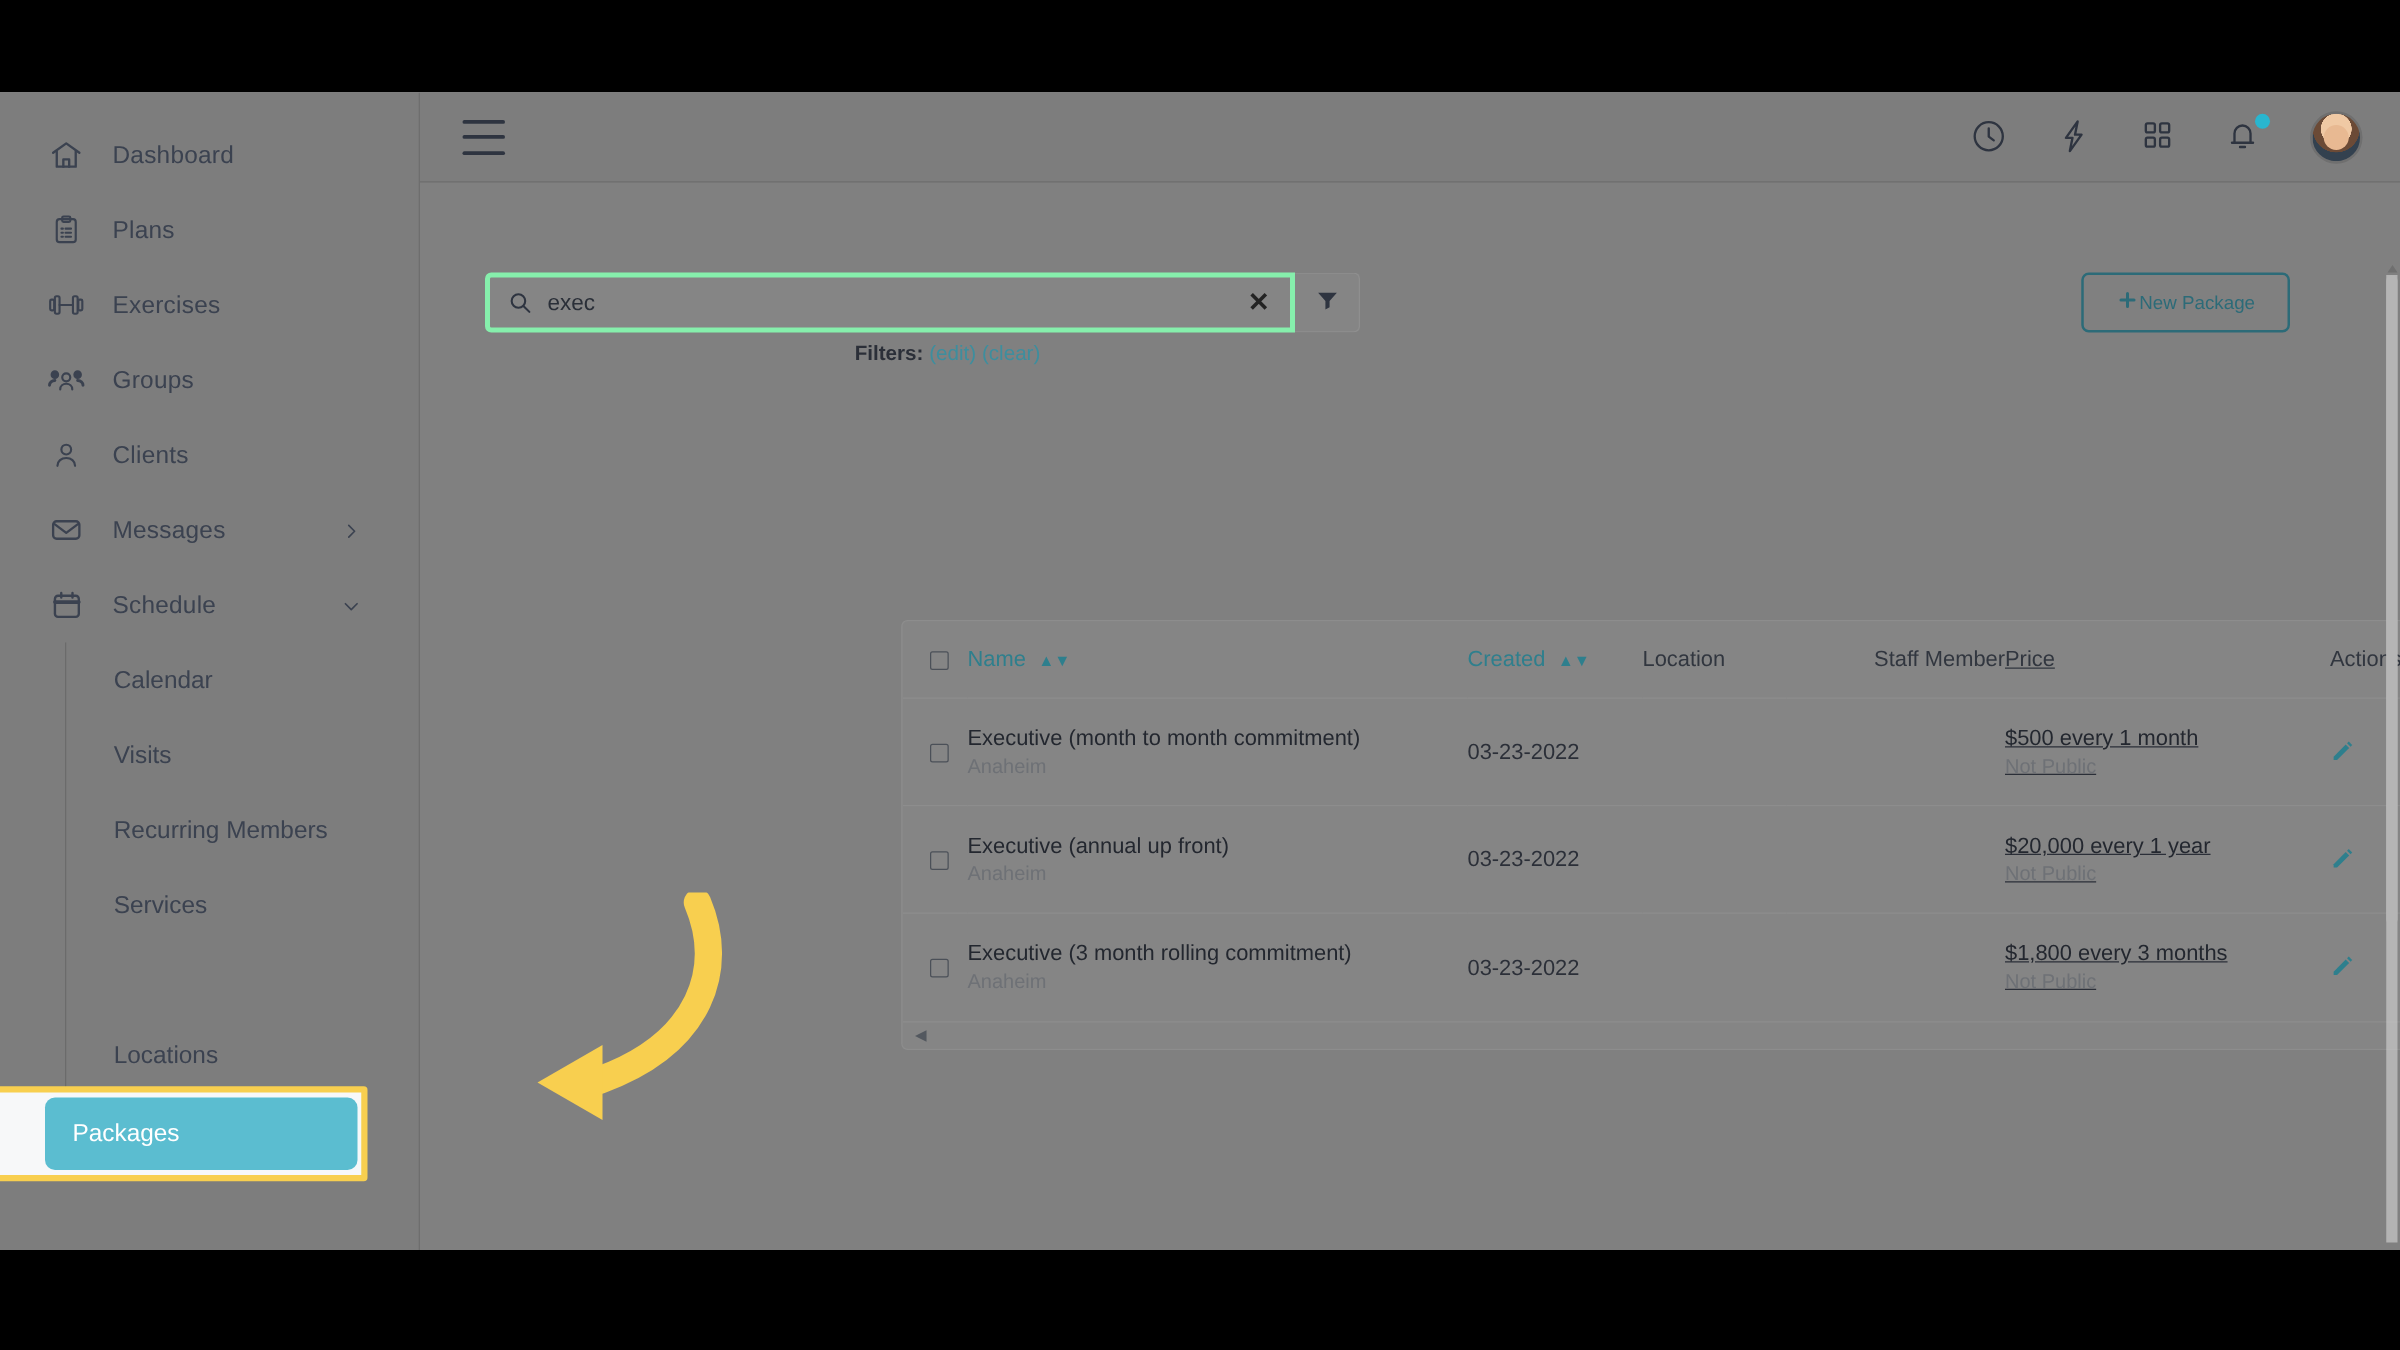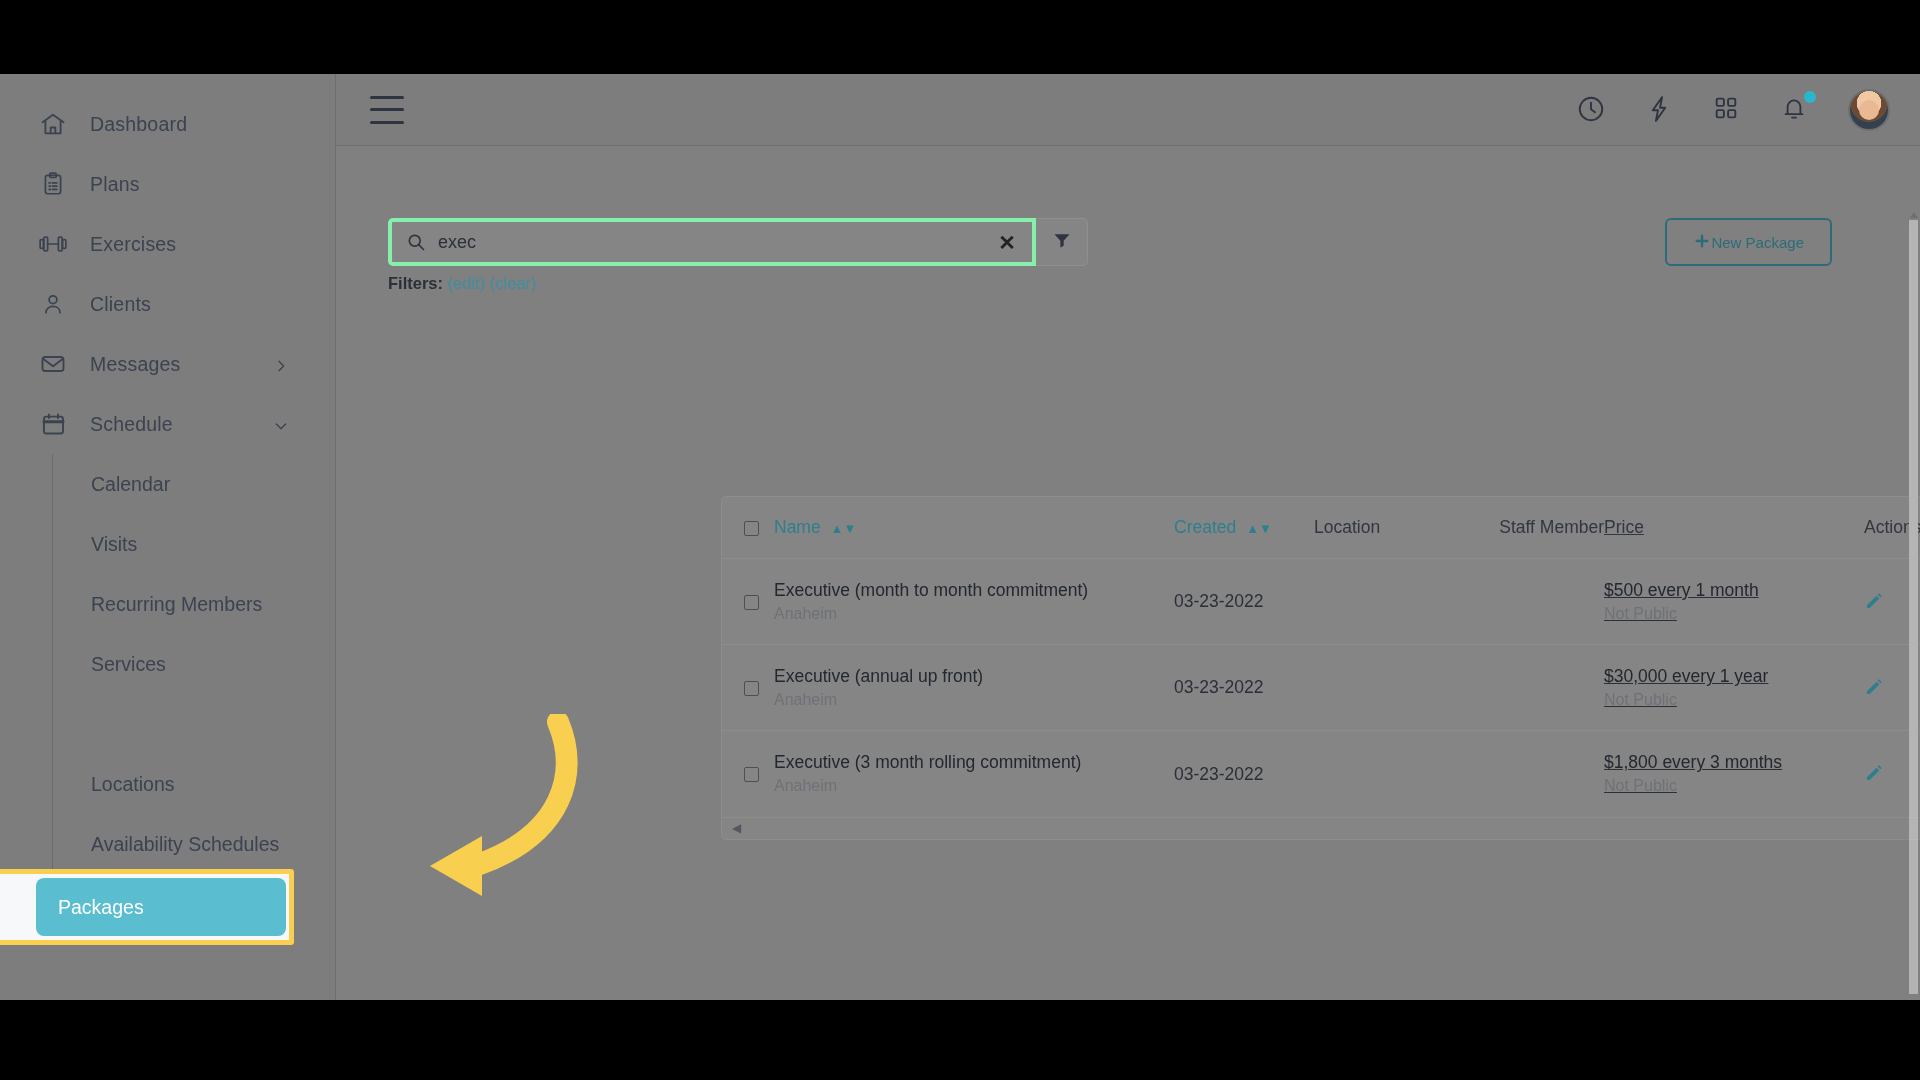--- a/index.html
+++ b/index.html
@@ -162,21 +162,21 @@
     width: 52px;
     border: 1px solid #8f8f8f;
     border-left: none;
     border-radius: 0 5px 5px 0;
     background: rgba(255,255,255,0.04);
     display:flex;align-items:center;justify-content:center;
     cursor:pointer;
   }
   #filtersline {
     position:absolute; left: 52px; top: 128px; width: 740px;
-    text-align: left;
+    text-align: center;
     font-size: 16.5px; color: #2b2f38;
   }
   #filtersline b { font-weight: bold; }
   #filtersline a { color: #3d8e9e; text-decoration: none; cursor:pointer;}
 
   #newpkg {
     position: absolute; right: 88px; top: 72px;
     height: 48px; padding: 0 26px;
     border: 2px solid #2c6b78;
     border-radius: 6px;
@@ -320,20 +320,33 @@
             <rect x="2" y="8" width="3" height="8" rx="1"></rect>
               <rect x="5.5" y="5.5" width="3.5" height="13" rx="1.2"></rect>
             <rect x="19" y="5.5" width="3.5" height="13" rx="1.2"></rect>
               <rect x="23" y="8" width="3" height="8" rx="1"></rect>
             <path d="M9 12h10"></path>
           </svg>
         </span>
         <span>Exercises</span>
       </div>
 
+      <div class="nav-item">
+        <span class="ico">
+          <svg width="30" height="30" viewBox="0 0 28 24" fill="none" stroke="#3b4250" stroke-width="1.6" stroke-linecap="round" stroke-linejoin="round">
+            <circle cx="14" cy="10" r="3"></circle>
+              <path d="M9.5 19c0-2.5 2-4.2 4.5-4.2s4.5 1.7 4.5 4.2"></path>
+            <circle cx="5.5" cy="8" r="2.4" fill="#3b4250"></circle>
+              <path d="M1.5 16c0-2.2 1.8-3.6 4-3.6" stroke-width="2.2"></path>
+            <circle cx="22.5" cy="8" r="2.4" fill="#3b4250"></circle>
+              <path d="M26.5 16c0-2.2-1.8-3.6-4-3.6" stroke-width="2.2"></path>
+          </svg>
+        </span>
+        <span>Groups</span>
+      </div>
 
       <div class="nav-item">
         <span class="ico">
           <svg width="26" height="26" viewBox="0 0 24 24" fill="none" stroke="#3b4250" stroke-width="1.6" stroke-linecap="round" stroke-linejoin="round">
             <circle cx="12" cy="8" r="3.6"></circle>
               <path d="M5.5 20c0-3.6 2.9-5.8 6.5-5.8s6.5 2.2 6.5 5.8"></path>
           </svg>
         </span>
         <span>Clients</span>
       </div>
@@ -537,21 +550,21 @@
                 <span class="cb"></span>
               </td>
               <td class="c-name">
                 <div class="pname">Executive (annual up front)</div>
                 <div class="psub">Anaheim</div>
               </td>
               <td class="c-created">03-23-2022</td>
               <td class="c-loc"></td>
               <td class="c-staff"></td>
               <td class="c-price">
-                <div class="price-main">$30,000 every 1 year</div>
+                <div class="price-main">$20,000 every 1 year</div>
                 <div class="price-sub">Not Public</div>
               </td>
               <td class="c-act">
                 <div class="actions">
                   <span class="a">
                     <svg width="20" height="20" viewBox="0 0 24 24" fill="#2e7f8d">
                         <path d="M3.5 17.2 15.1 5.6l3.3 3.3L6.8 20.5H3.5z"></path>
                         <path d="M16.4 4.3 18 2.7l3.3 3.3-1.6 1.6z"></path>
                       </svg>
                   </span>

